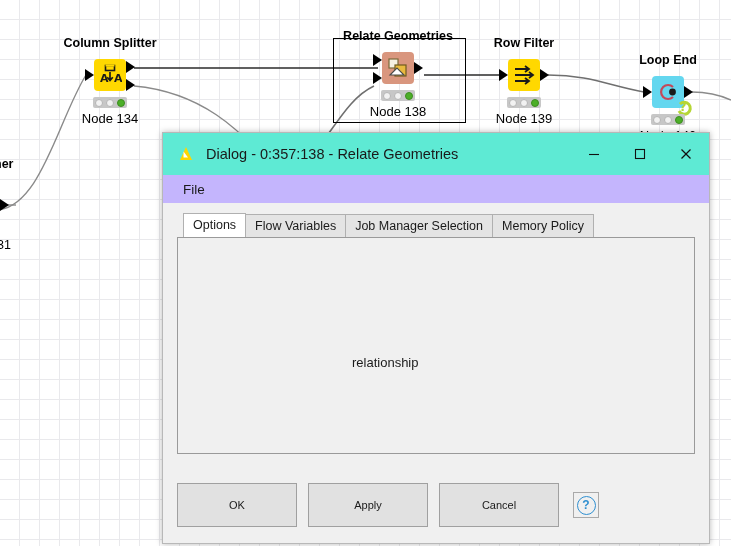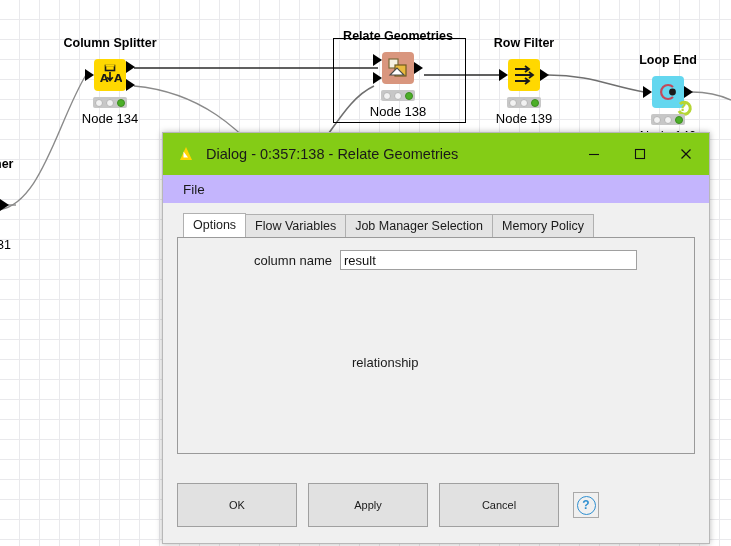--- a/index.html
+++ b/index.html
@@ -56,21 +56,21 @@
   .partial-label.plain{font-weight:normal;}
 
   
   #dialog{
     position:absolute;left:162px;top:132px;width:548px;height:412px;
     background:#f0f0f0;border:1px solid #b8b8b8;
     box-shadow:0 0 6px rgba(0,0,0,.28);
     box-sizing:border-box;
   }
   #titlebar{
-    height:42px;background:#84cc16;display:flex;align-items:center;
+    height:42px;background:#5eead4;display:flex;align-items:center;
     padding:0 0 0 13px;box-sizing:border-box;
   }
   #title-text{font-size:14.5px;color:#1a1a1a;margin-left:10px;white-space:nowrap;}
   .win-btns{margin-left:auto;display:flex;height:100%;}
   .win-btn{width:46px;height:100%;display:flex;align-items:center;justify-content:center;
     font-size:14px;color:#111;}
 
   #menubar{height:28px;display:flex;align-items:center;padding-left:16px;background:#c4b5fd;}
   #menu-file{font-size:13.5px;color:#1a1a1a;padding:2px 4px;}
 
@@ -277,24 +277,20 @@
 
     <div id="tabs">
       <div class="tab active">Options</div>
       <div class="tab">Flow Variables</div>
       <div class="tab">Job Manager Selection</div>
       <div class="tab">Memory Policy</div>
     </div>
 
     <div id="options-panel">
 
-      <div class="row" id="row-colname">
-        <span class="field-label" id="colname-label">column name</span>
-        <input id="colname-input" type="text" value="result" style="">
-      </div>
 
       <div class="row" id="row-rel">
         <span class="field-label" id="rel-label">relationship</span>
       </div>
 
     </div>
   </div>
 
   <div id="btnbar">
     <div class="btn" id="ok-button">OK</div>

